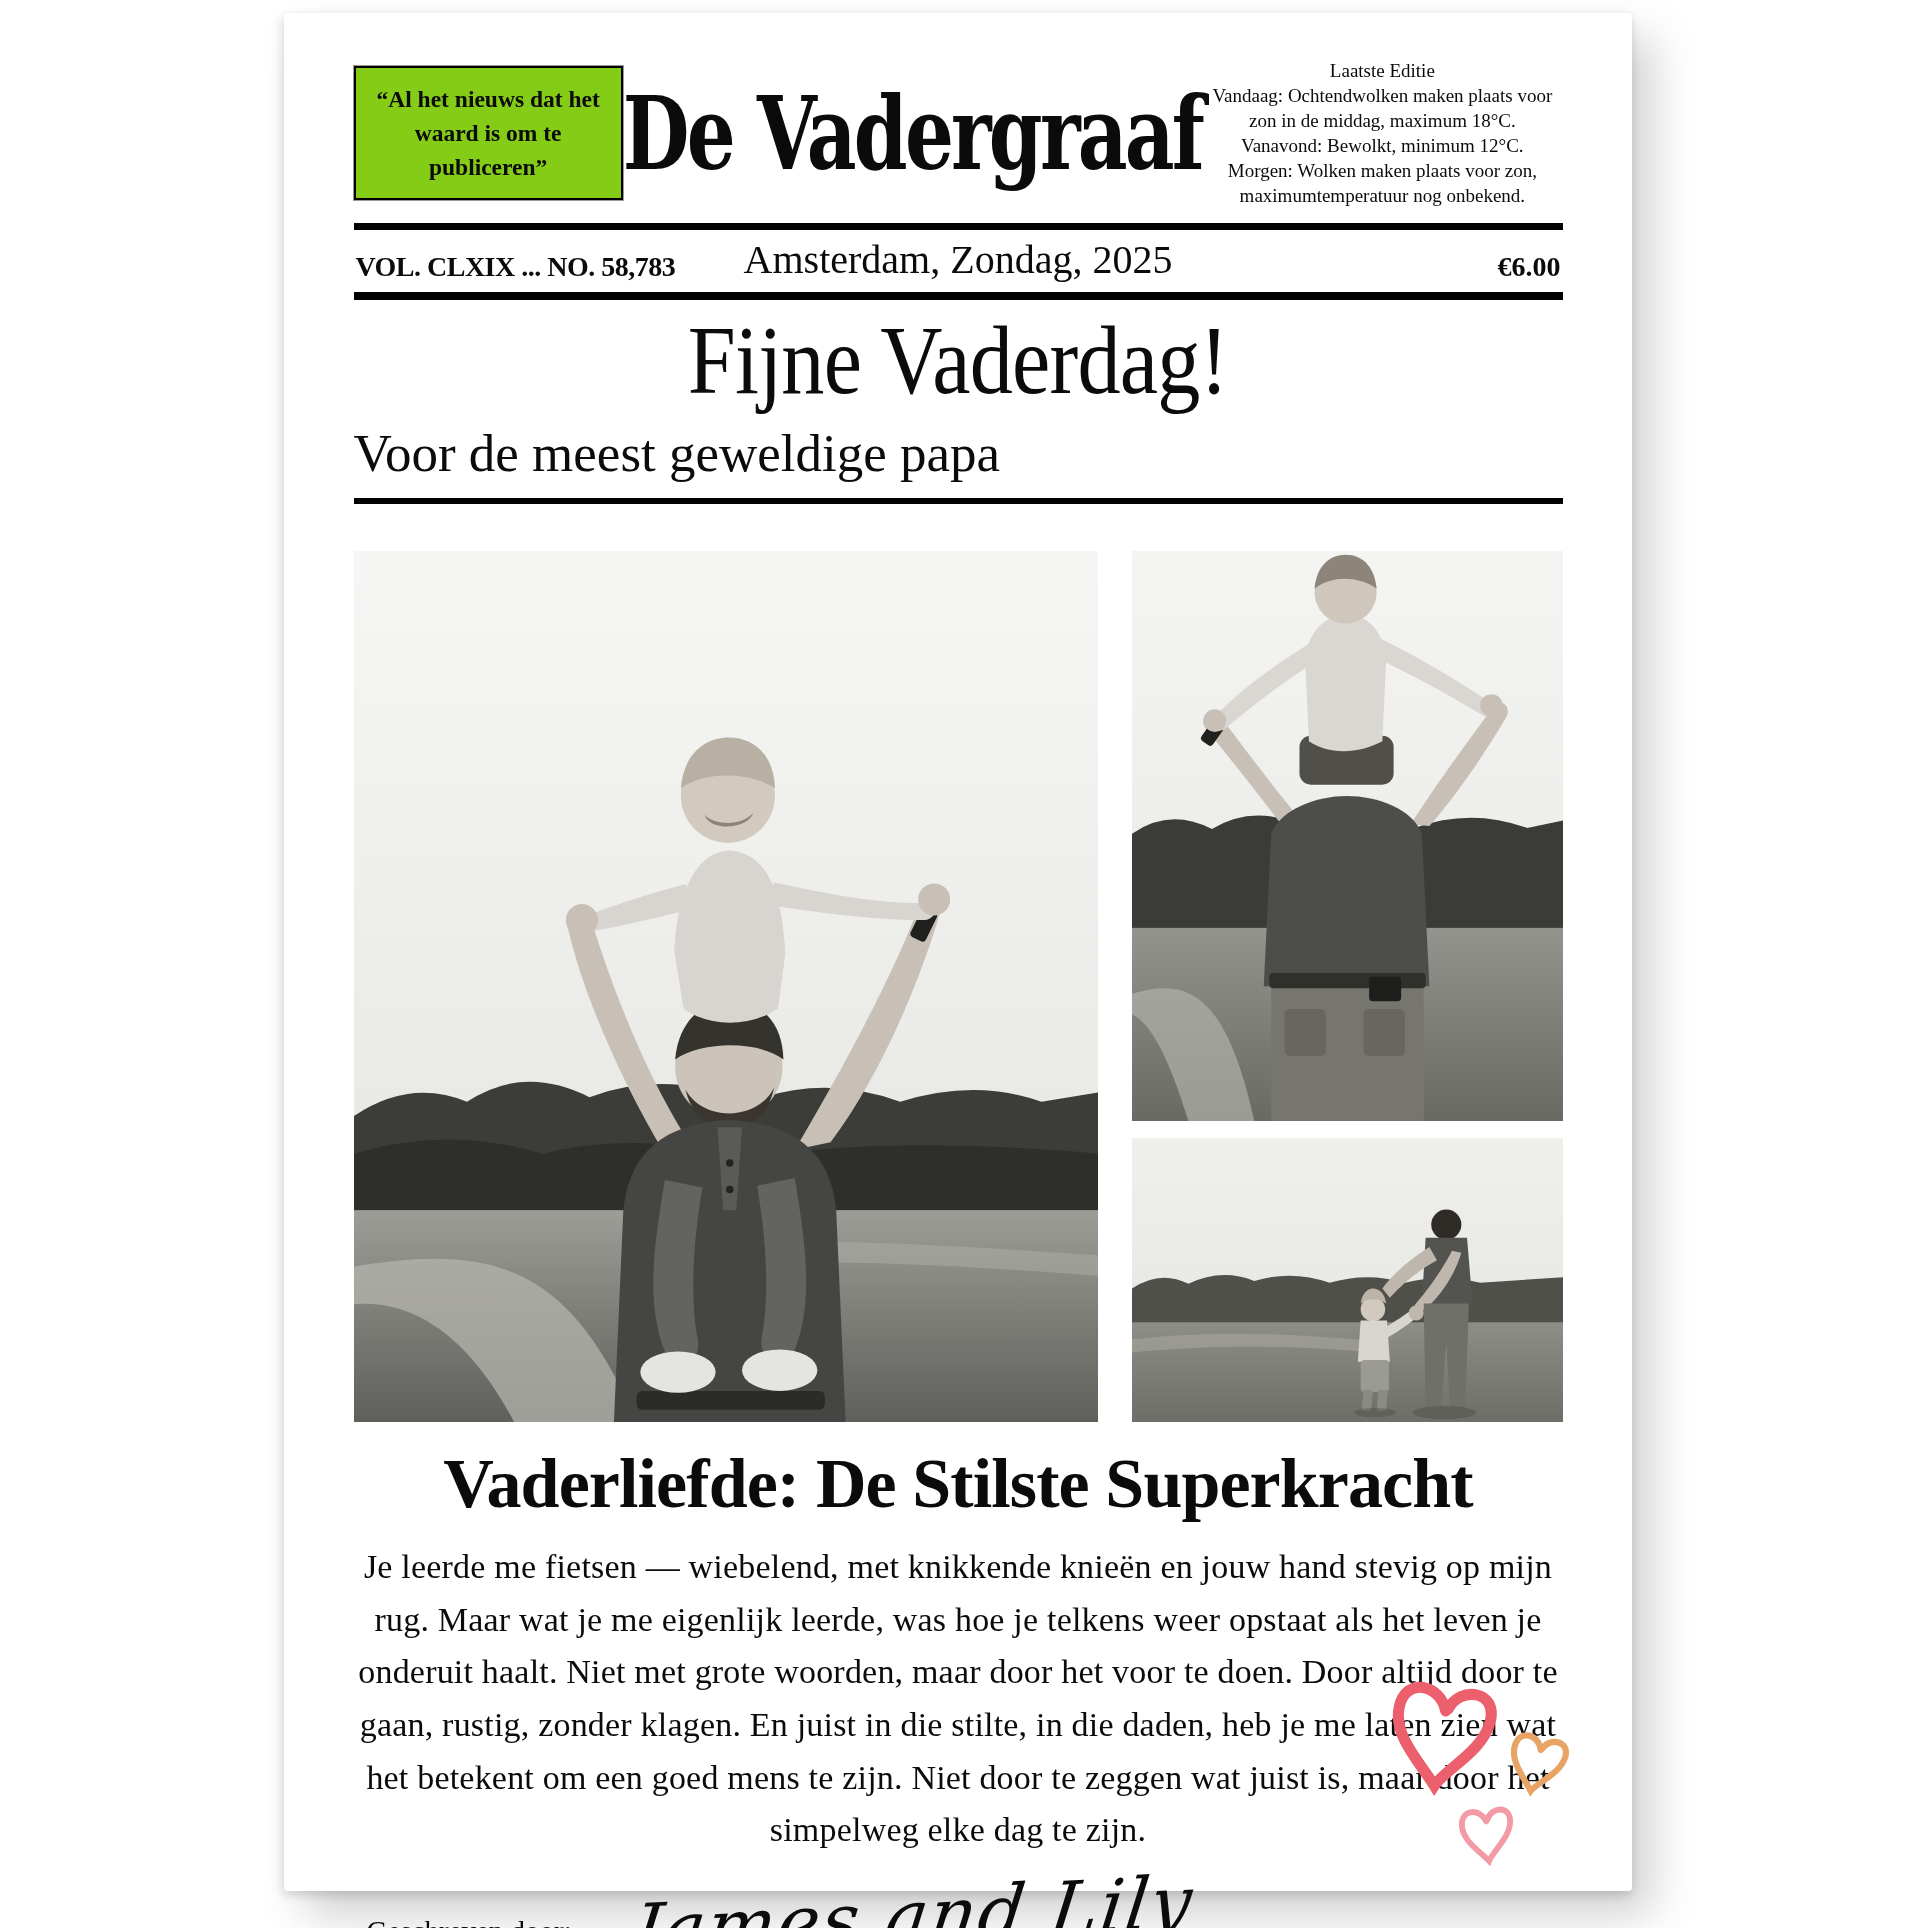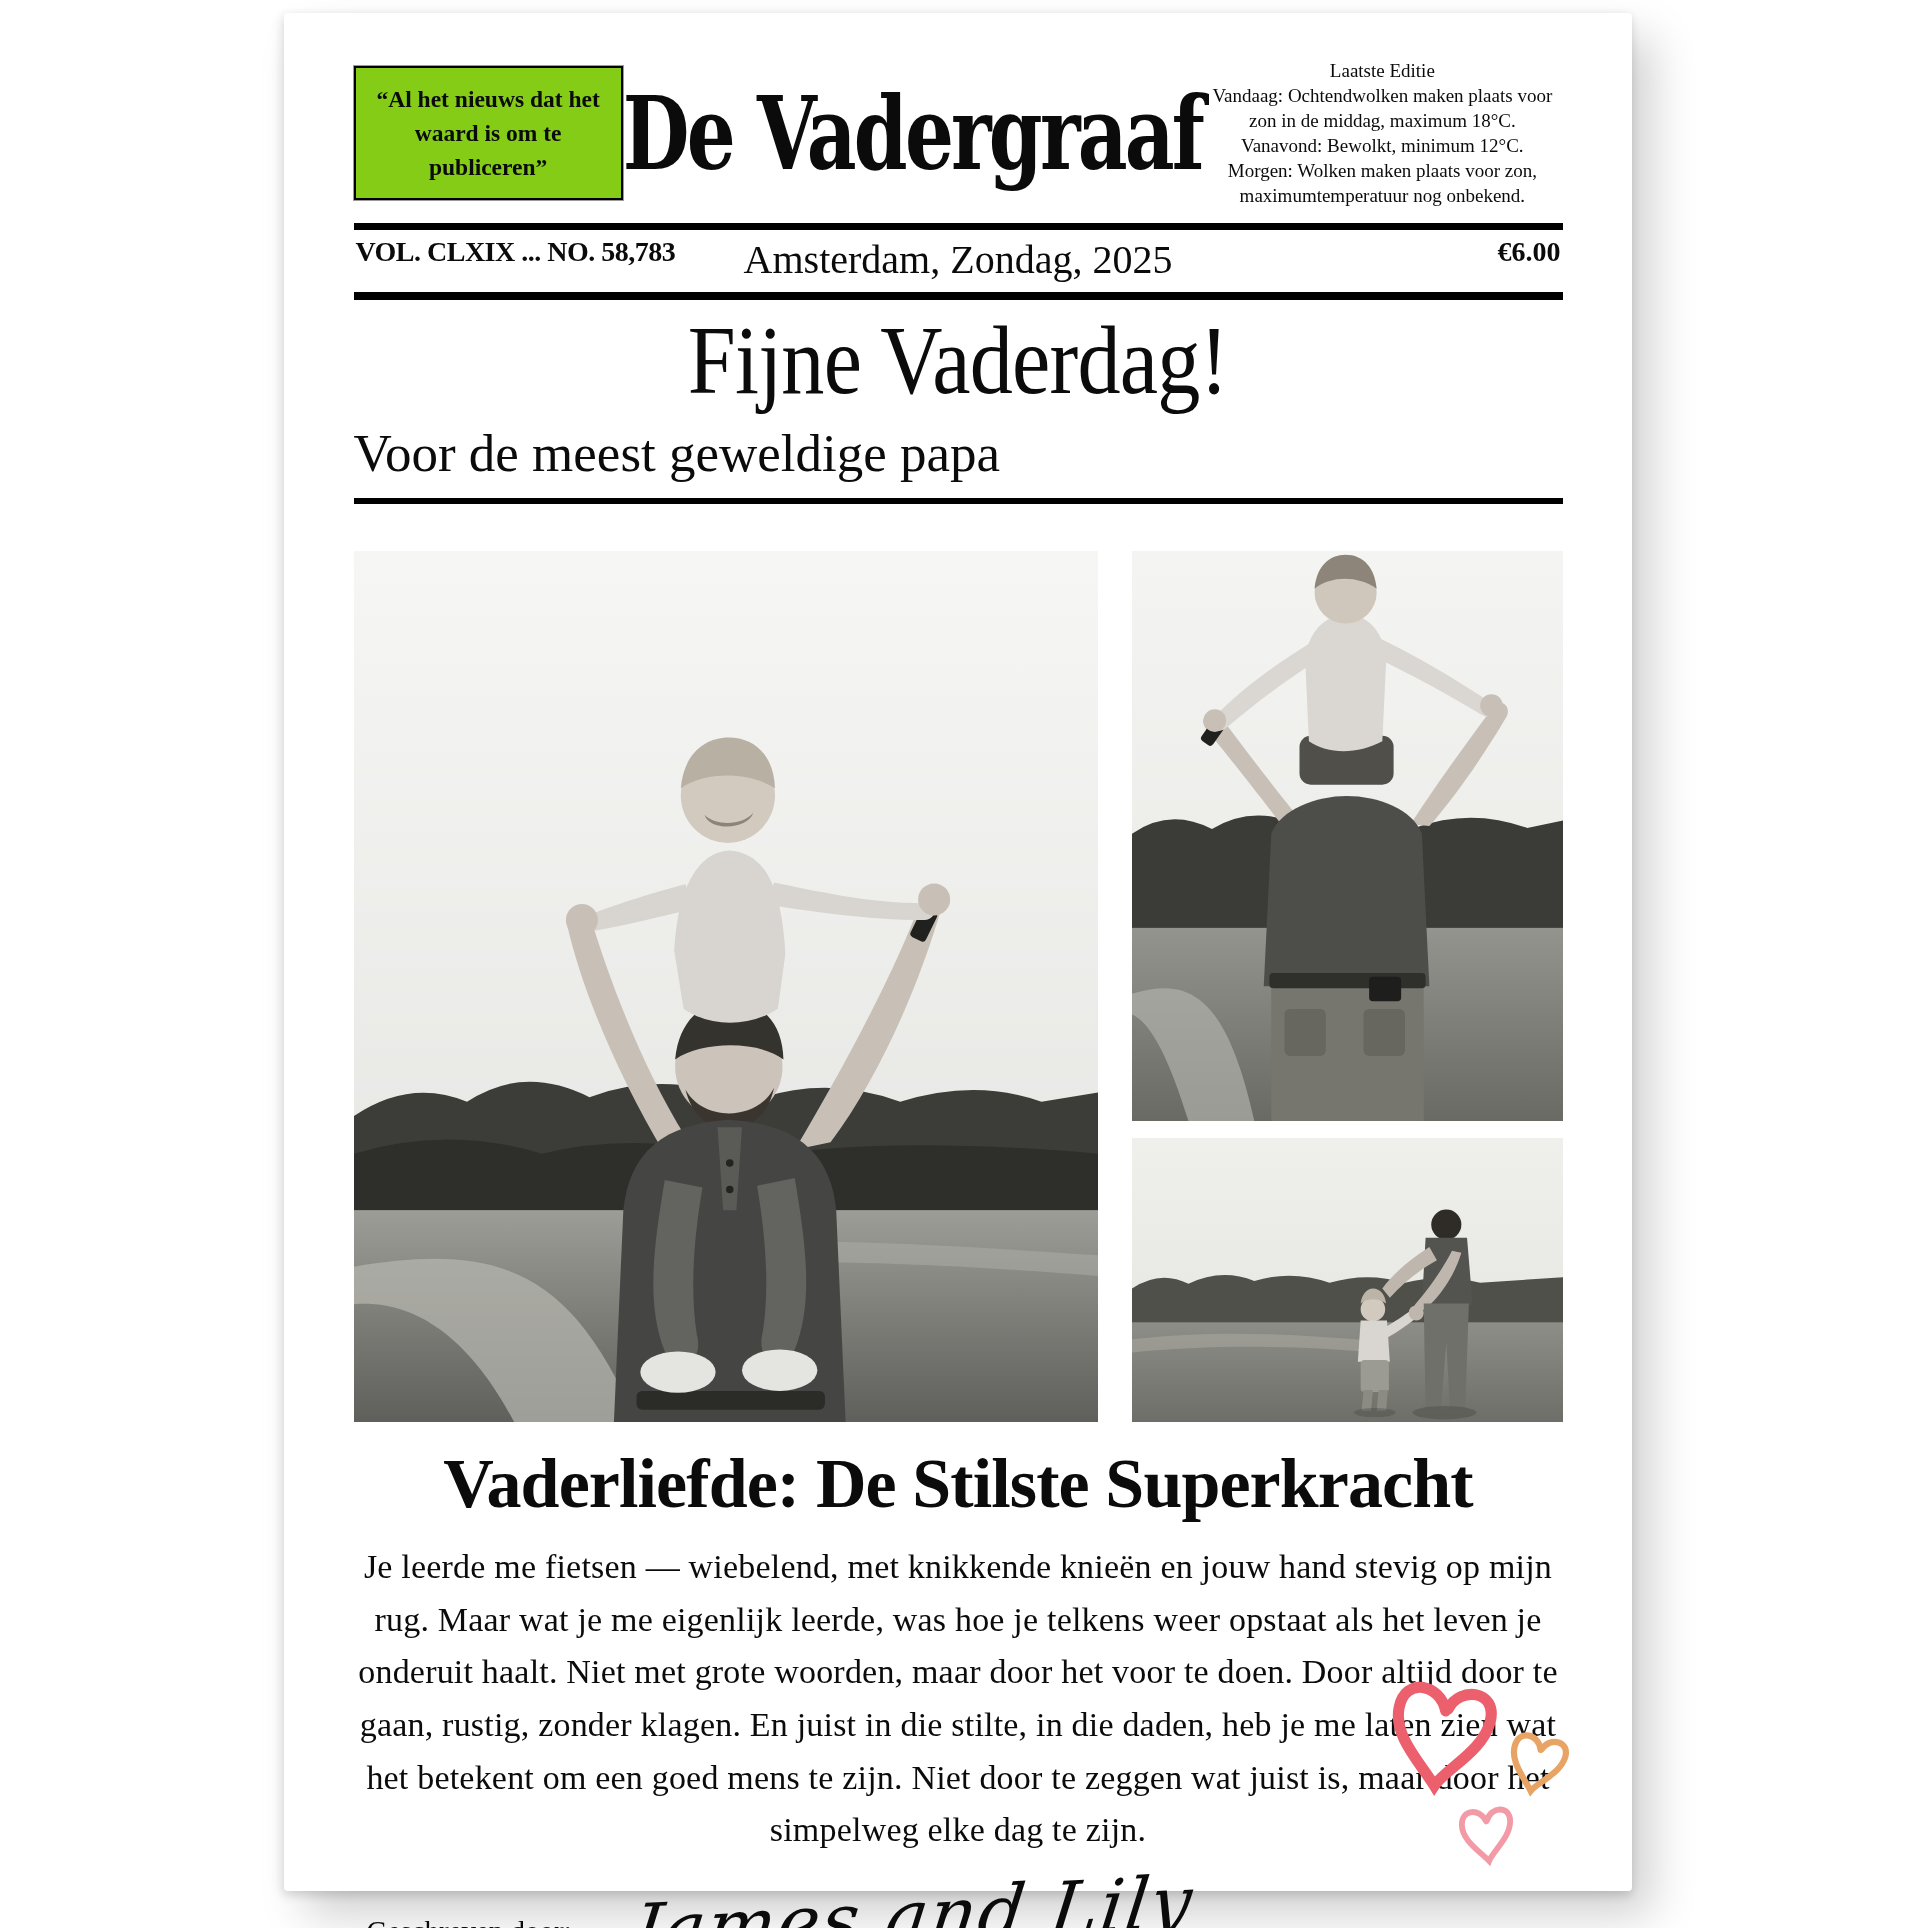--- a/index.html
+++ b/index.html
@@ -33,21 +33,21 @@
   .weather { width: 369px; text-align: center; font-size: 19px; line-height: 1.32; }
   .weather .w-line { display: block; }
 
   
   .rule { background: #000; border: none; }
   .rule.r1 { height: 6.6px; margin-top: 11.3px; }
   .rule.r2 { height: 8.5px; }
   .rule.r3 { height: 6.6px; margin-top: 15px; }
 
   
-  .dateline { display: flex; align-items: flex-start; padding: 6.6px 1.9px 8.5px 1.9px; }
+  .dateline { display: flex; align-items: flex-end; padding: 6.6px 1.9px 8.5px 1.9px; }
   .dateline .vol   { flex: 1; text-align: left;  font-weight: bold; font-size: 28px; letter-spacing: -0.5px; }
   .dateline .loc   { flex: 0 0 auto; font-size: 40px; }
   .dateline .price { flex: 1; text-align: right; font-weight: bold; font-size: 28px; }
 
   
   .headline {
     text-align: center; font-weight: 400; font-size: 98px; line-height: 1.08;
     margin-top: 7.5px; letter-spacing: -0.9px;
   }
   .headline .inner { display: inline-block; transform: scaleX(0.88); transform-origin: center; white-space: nowrap; }

